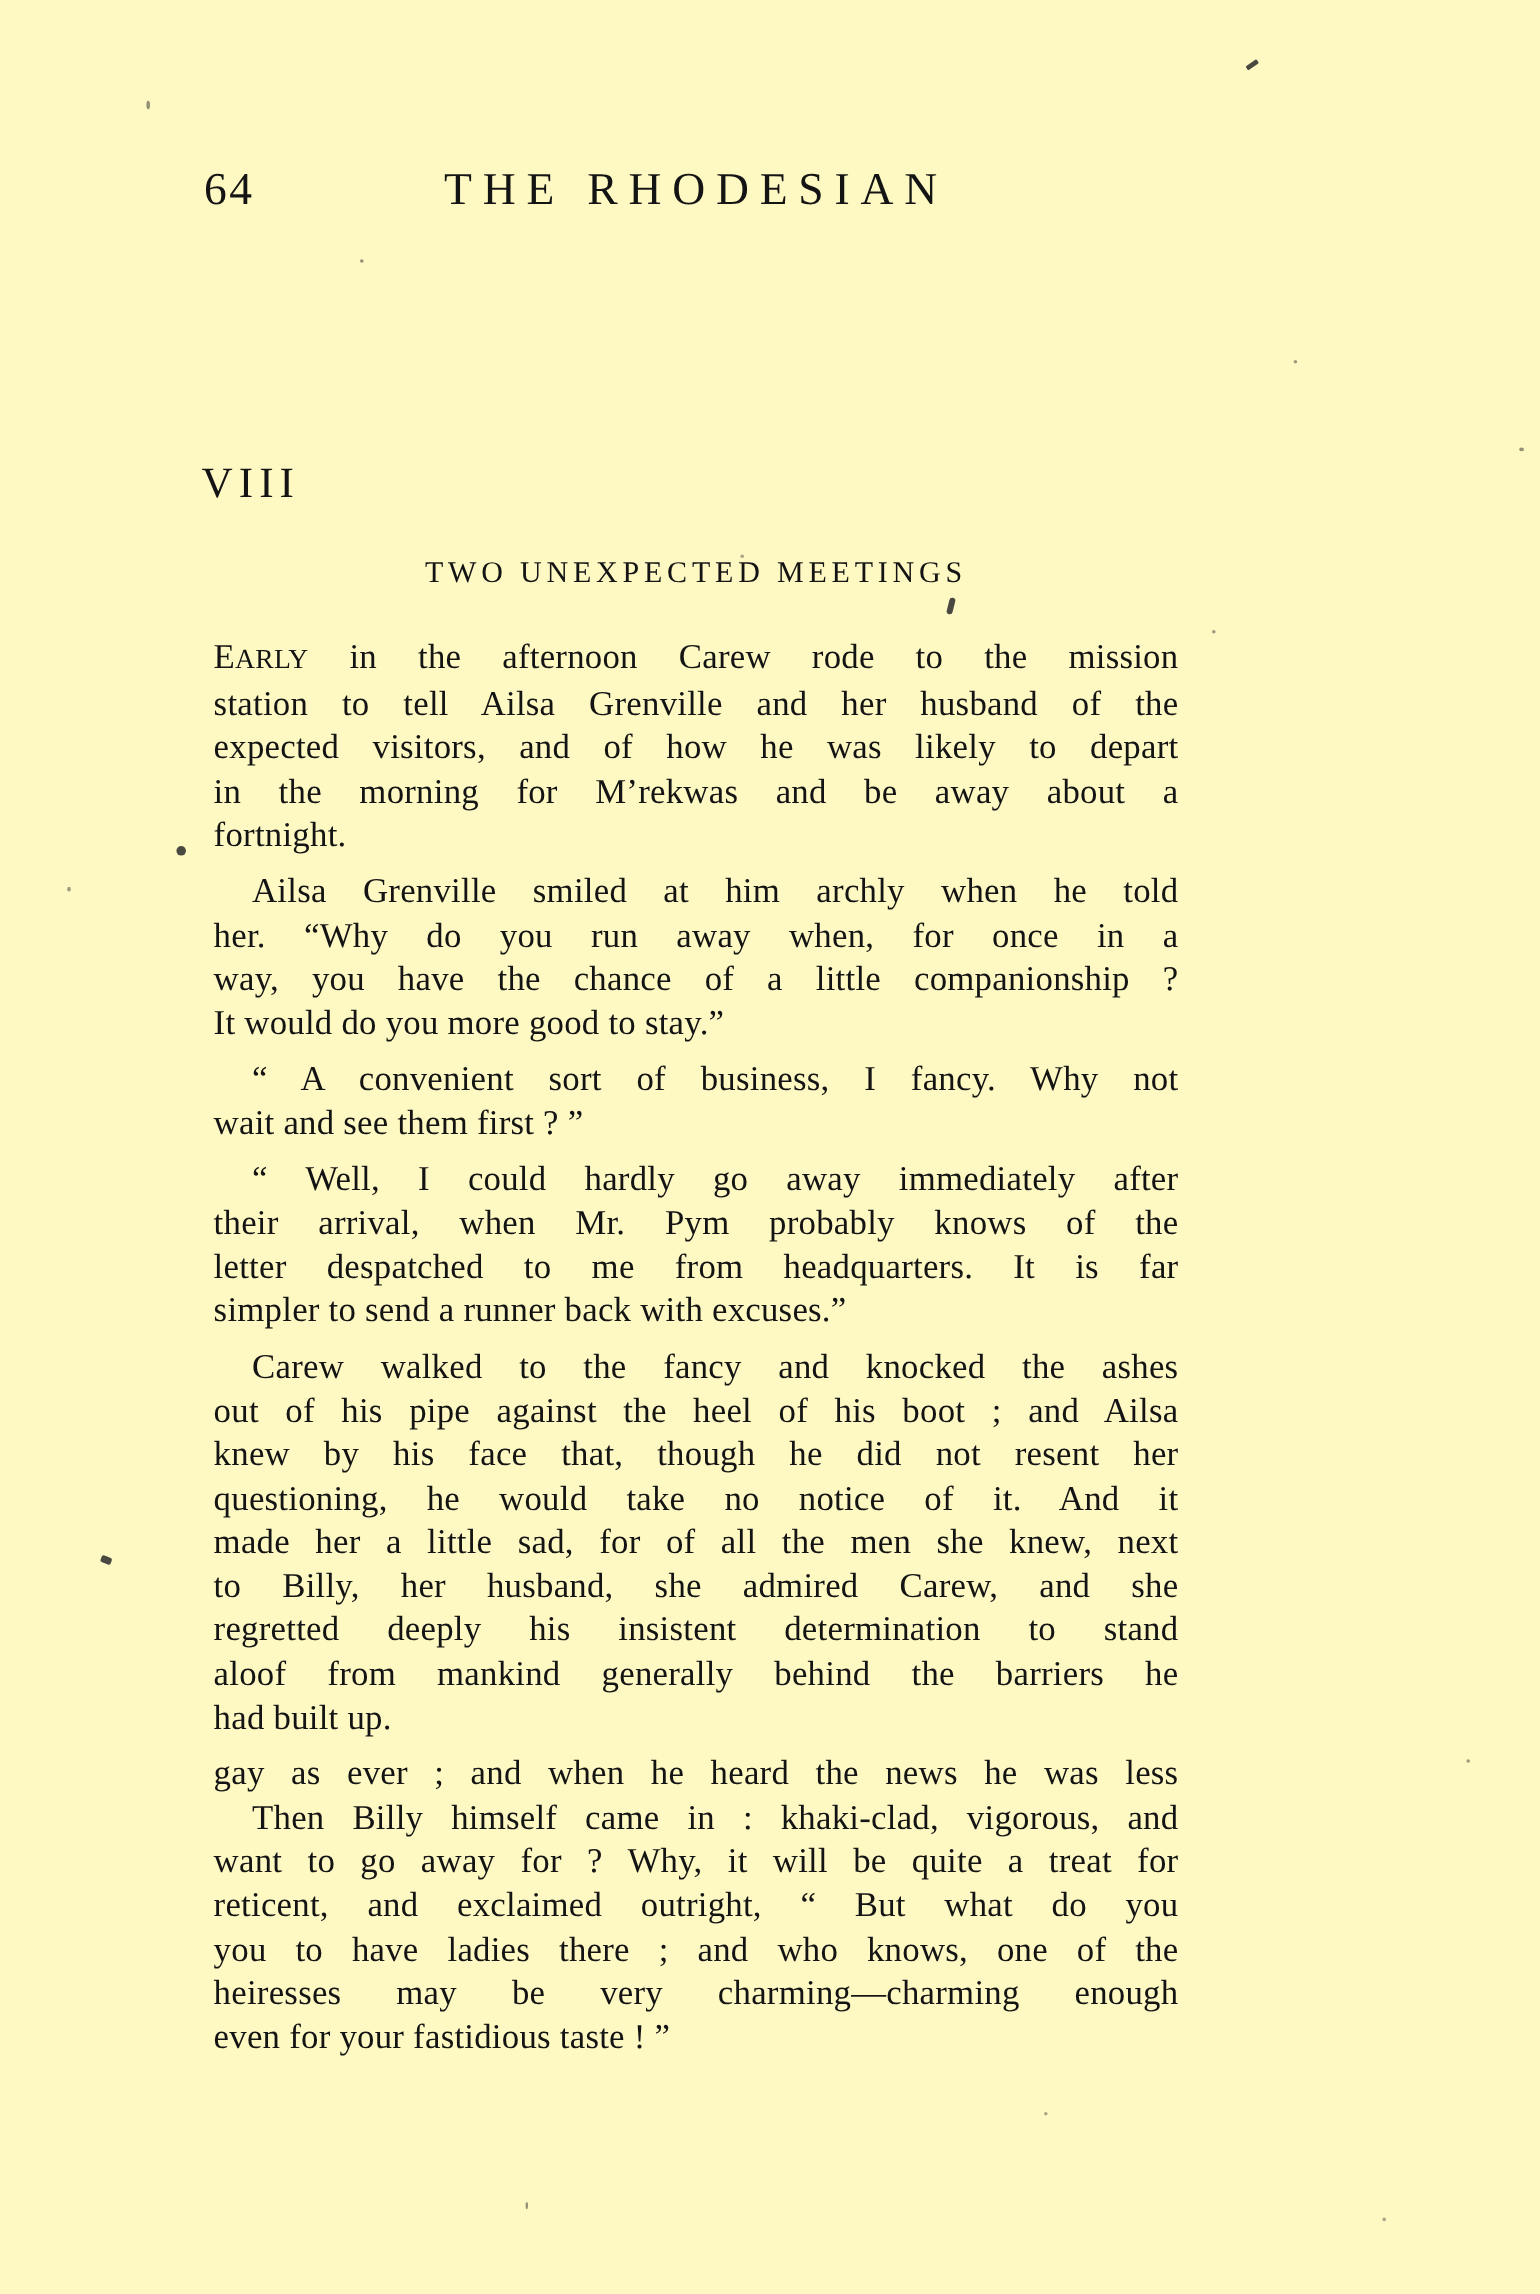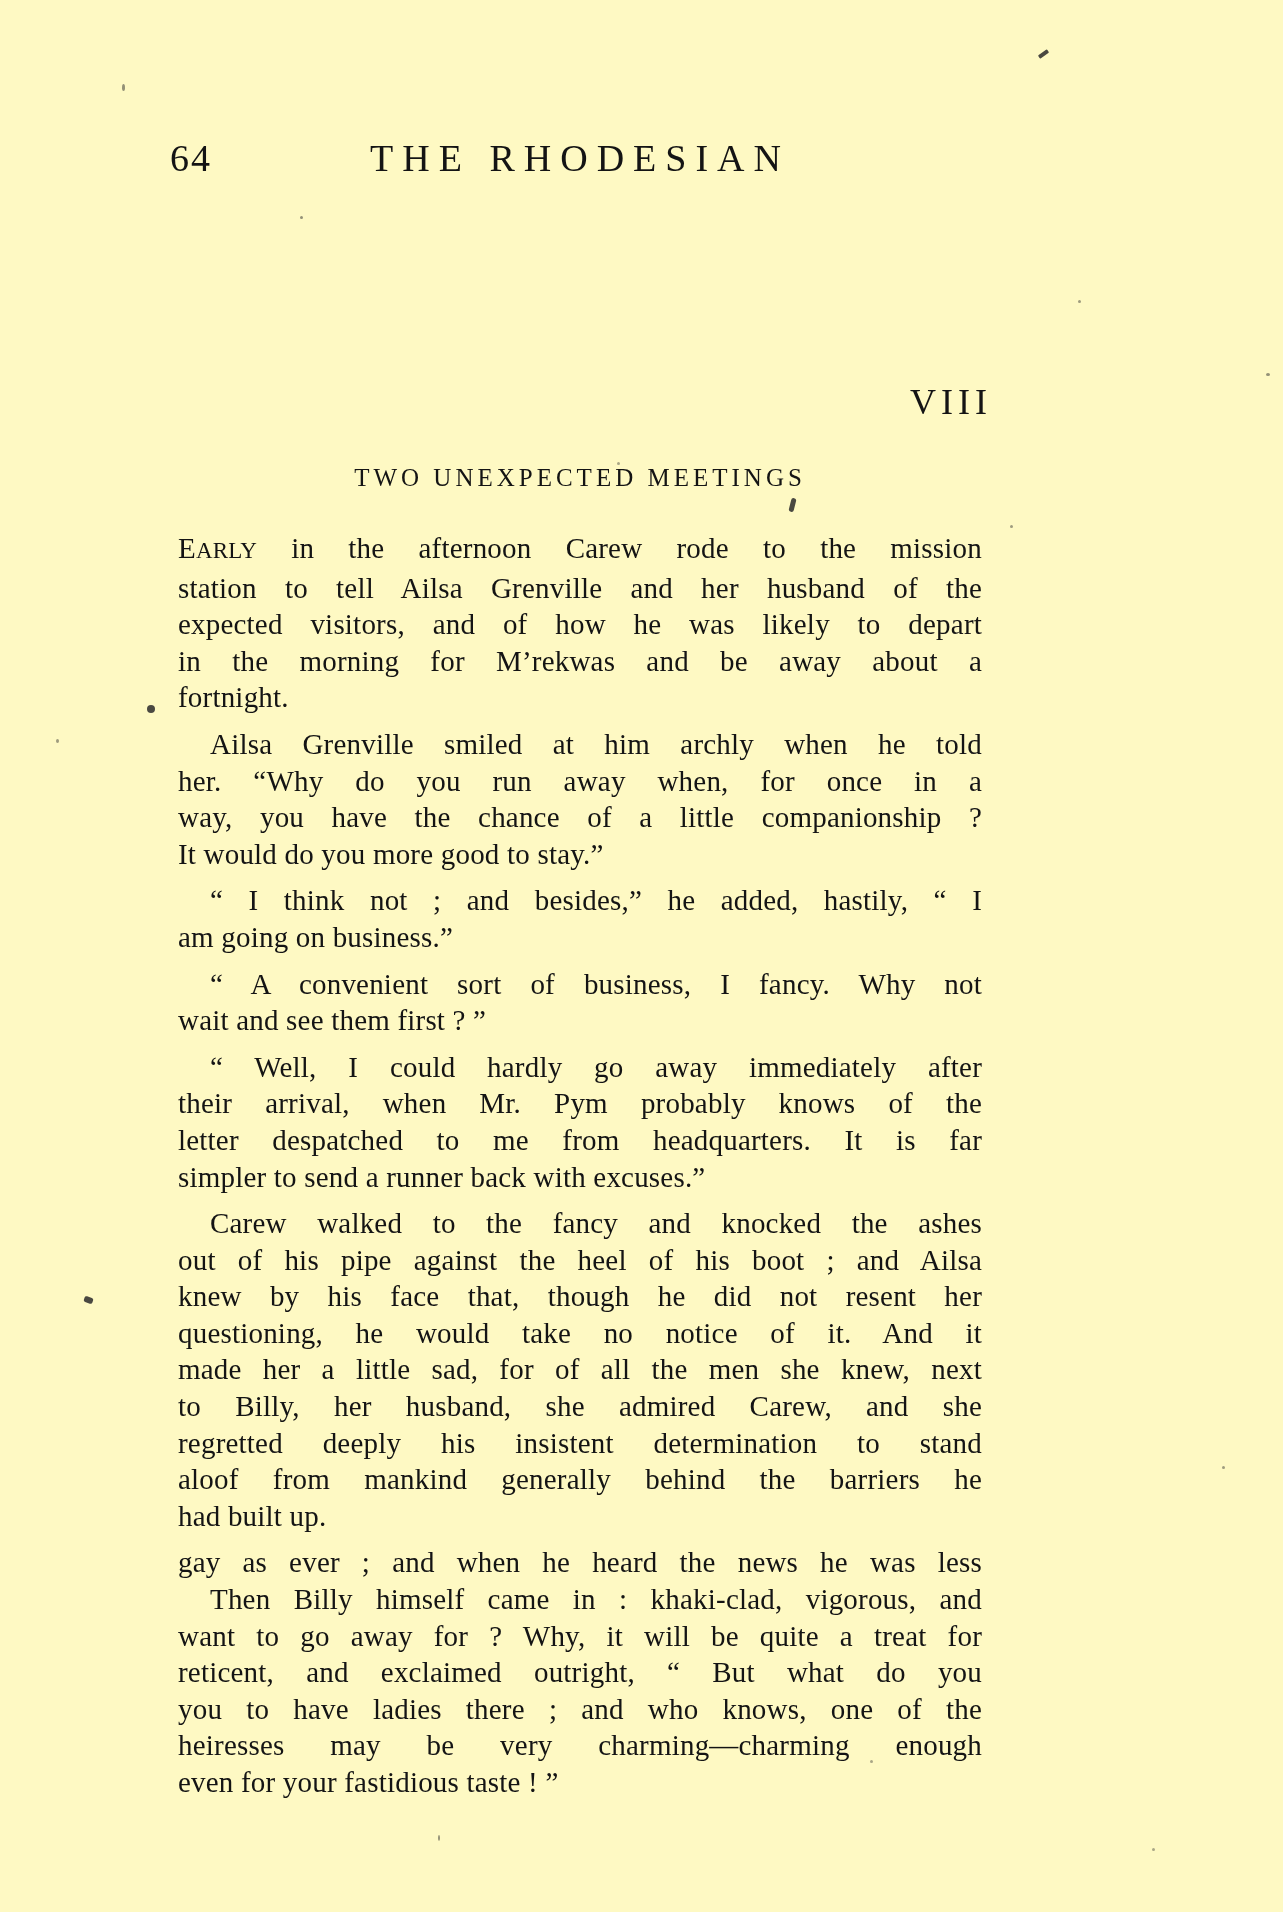--- a/index.html
+++ b/index.html
@@ -36,21 +36,21 @@
     text-align: center;
     font-size: 38px;
     letter-spacing: 9px;
   }
   
   .chapter-number {
     position: absolute;
     left: 168px;
     top: 381px;
     width: 824px;
-    text-align: right;
+    text-align: left;
     font-size: 36px;
     letter-spacing: 5px;
   }
   .chapter-title {
     position: absolute;
     left: 168px;
     top: 464px;
     width: 824px;
     text-align: center;
     font-size: 25px;
@@ -107,24 +107,20 @@
         <div class="line">in the morning for M’rekwas and be away about a</div>
         <div class="line line-last">fortnight.</div>
       </div>
       <div class="paragraph">
         <div class="line indented">Ailsa Grenville smiled at him archly when he told</div>
         <div class="line">her.  “Why do you run away when, for once in a</div>
         <div class="line">way, you have the chance of a little companionship ?</div>
         <div class="line line-last">It would do you more good to stay.”</div>
       </div>
       <div class="paragraph">
-        <div class="line indented">“ I think not ; and besides,” he added, hastily, “ I</div>
-        <div class="line line-last">am going on business.”</div>
-      </div>
-      <div class="paragraph">
         <div class="line indented">“ A convenient sort of business, I fancy.  Why not</div>
         <div class="line line-last">wait and see them first ? ”</div>
       </div>
       <div class="paragraph">
         <div class="line indented">“ Well, I could hardly go away immediately after</div>
         <div class="line">their arrival, when Mr. Pym probably knows of the</div>
         <div class="line">letter despatched to me from headquarters.  It is far</div>
         <div class="line line-last">simpler to send a runner back with excuses.”</div>
       </div>
       <div class="paragraph">

